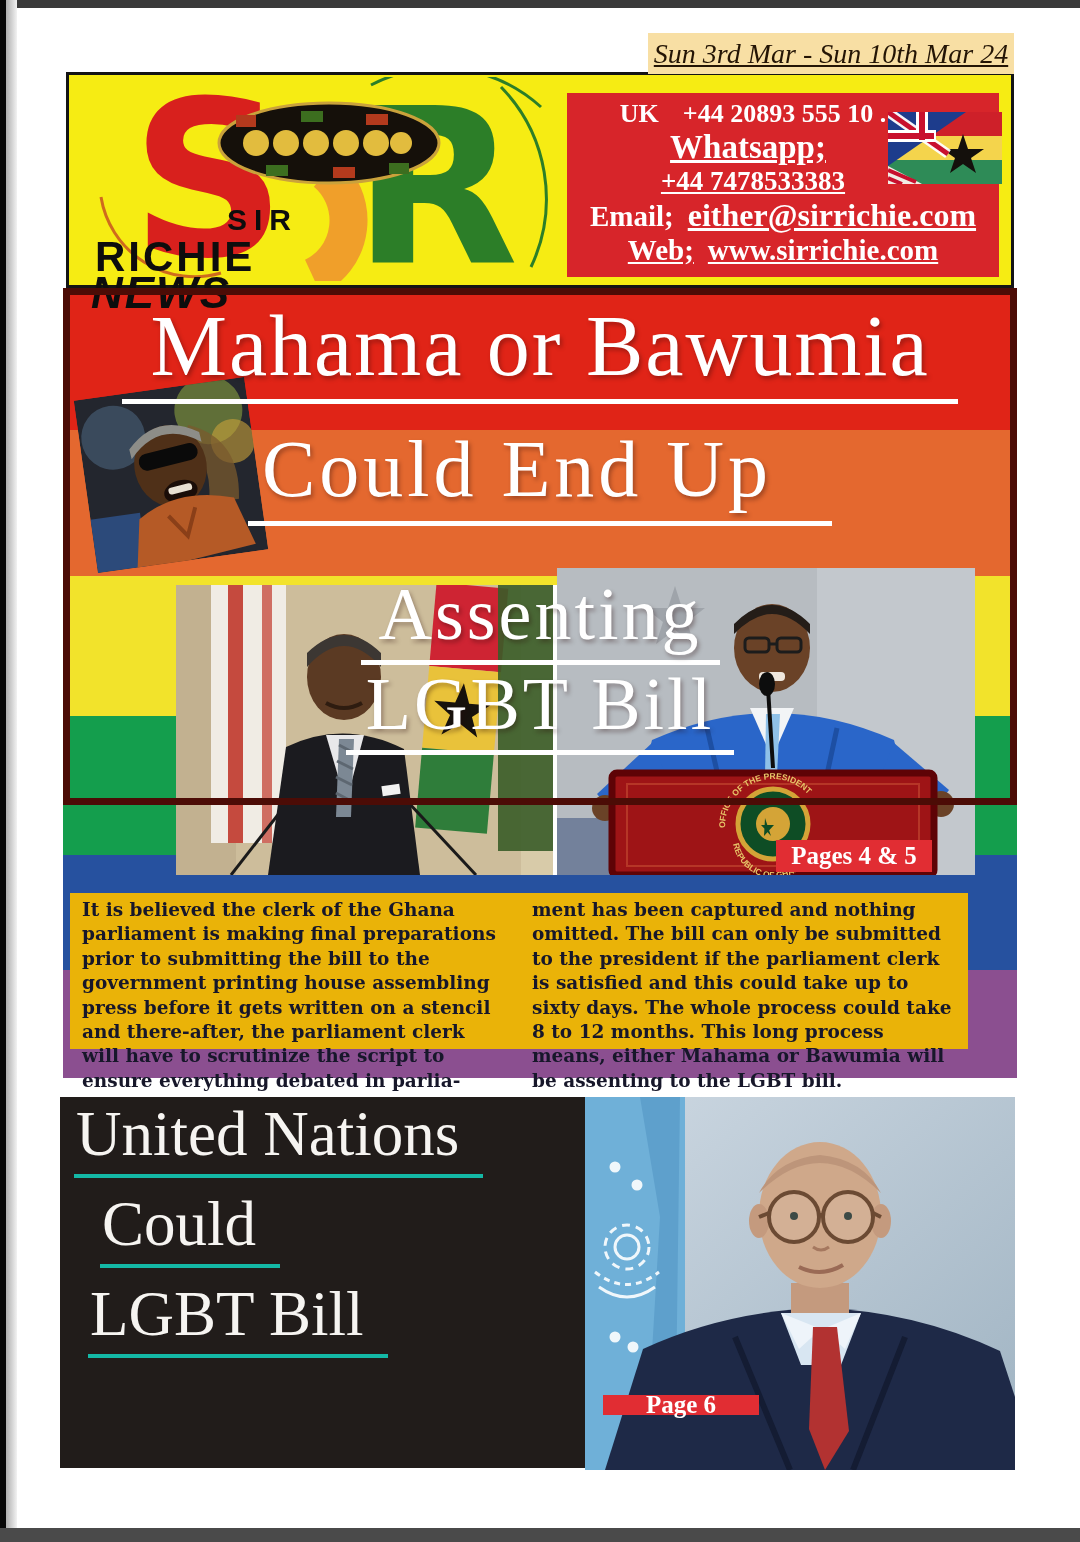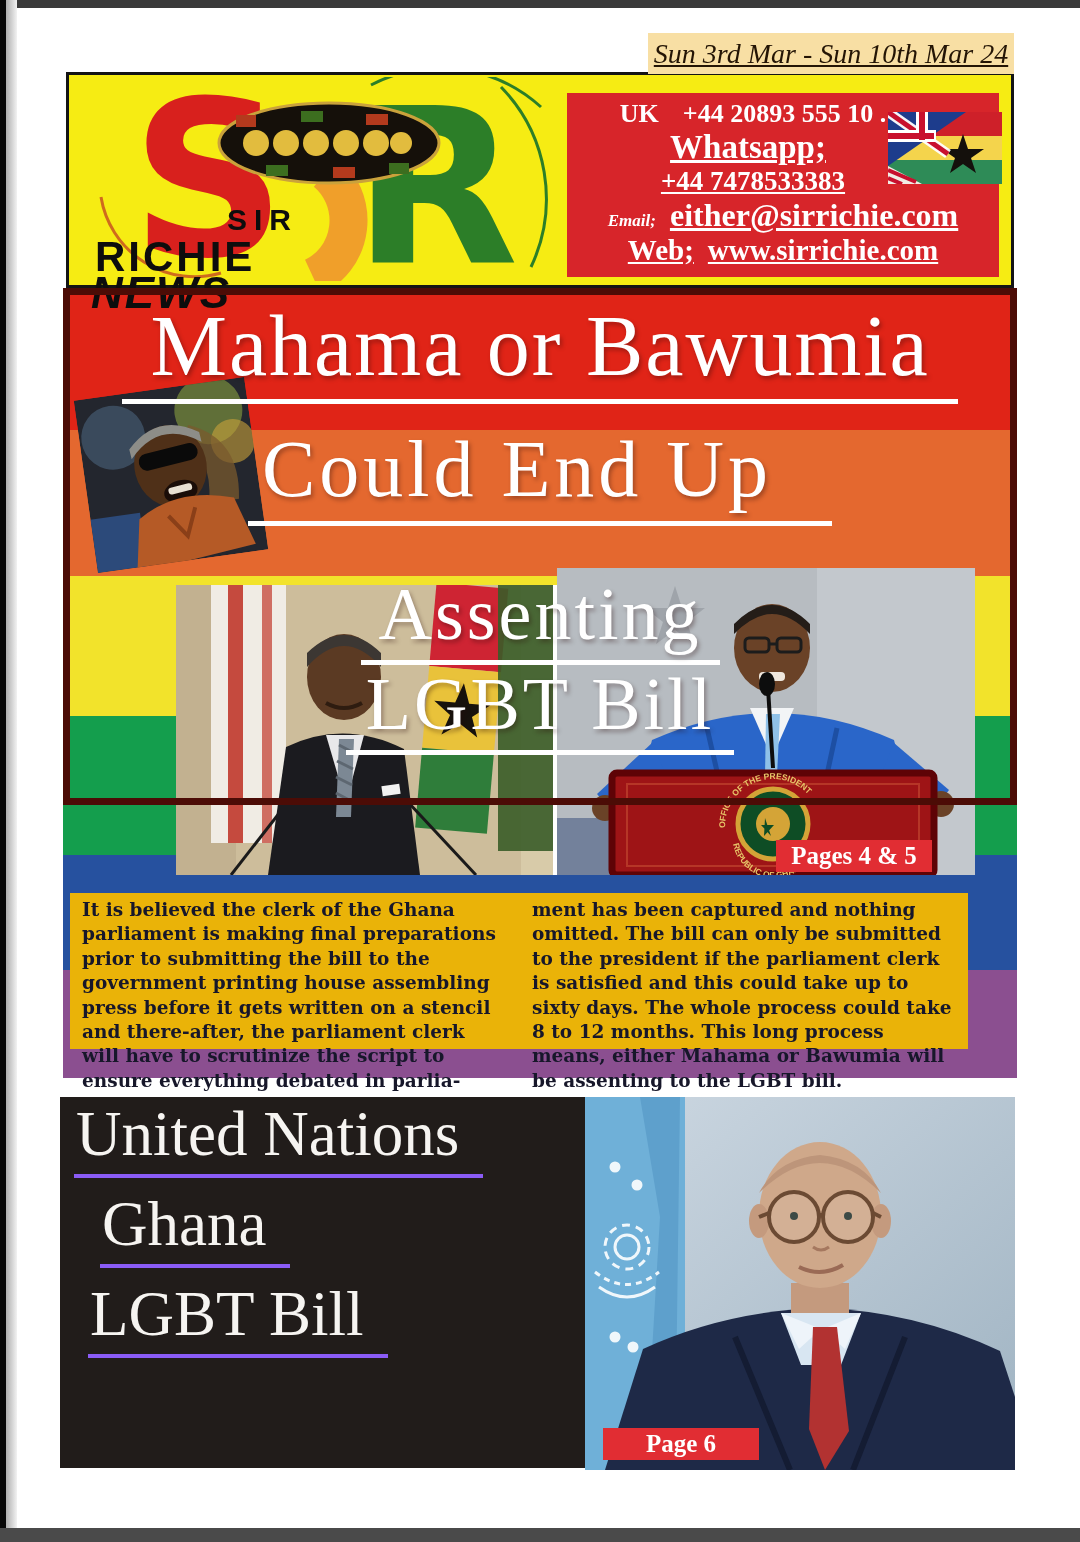--- a/index.html
+++ b/index.html
@@ -29,21 +29,21 @@
              font-weight:bold;font-size:42px;letter-spacing:3px;color:#0d0d0d;}
   .brand-news{position:absolute;left:22px;top:196px;font-family:"Liberation Sans",sans-serif;
              font-weight:bold;font-style:italic;font-size:44px;letter-spacing:2px;color:#0d0d0d;
              line-height:1;}
   .contact{position:absolute;left:498px;top:18px;width:432px;height:184px;background:#d7252a;
            color:#ffffff;text-align:center;padding-top:6px;box-sizing:border-box;}
   .contact .row{display:flex;justify-content:center;align-items:baseline;gap:14px;white-space:nowrap;}
   .uk-row{font-size:26px;font-weight:bold;gap:24px !important;margin-right:60px;}
   .wa-label{font-size:33px;font-weight:bold;text-decoration:underline;margin-right:70px;}
   .wa-number{font-size:27px;font-weight:bold;text-decoration:underline;margin-right:60px;}
-  .email-row .lbl{font-size:17px;font-weight:bold;font-style:italic;}
+  .email-row .lbl{font-size:29px;font-weight:bold;}
   .email-row .val{font-size:32px;font-weight:bold;text-decoration:underline;}
   .web-row .lbl{font-size:29px;font-weight:bold;text-decoration:underline;}
   .web-row .val{font-size:29px;font-weight:bold;text-decoration:underline;}
   .flag{position:absolute;left:321px;top:19px;width:114px;height:72px;}
 
   
   .rainbow{position:absolute;left:63px;top:288px;width:954px;height:790px;z-index:1;}
   .st-red{height:142px;background:#e02417;}
   .st-orange{height:146px;background:#e4682f;}
   .st-yellow{height:140px;background:#f2e32b;}
@@ -74,33 +74,33 @@
   .mahama{left:176px;top:585px;width:377px;height:290px;z-index:2;}
   .photo-divider{position:absolute;left:553px;top:585px;width:4px;height:290px;background:#ffffff;z-index:2;}
   .bawumia{left:557px;top:568px;width:418px;height:307px;z-index:2;}
   .un-photo{left:585px;top:1097px;width:430px;height:373px;z-index:2;}
 
   
   .badge{position:absolute;background:#e12d33;color:#ffffff;display:flex;align-items:center;
          justify-content:center;font-size:25px;font-weight:bold;z-index:7;
          font-family:"Liberation Serif",serif;}
   .pages-badge{left:776px;top:840px;width:156px;height:32px;}
-  .page6-badge{left:603px;top:1428px;width:156px;height:32px;z-index:8;}
+  .page6-badge{left:603px;top:1395px;width:156px;height:20px;z-index:8;}
 
   
   .article{position:absolute;left:70px;top:893px;width:898px;height:156px;background:#eab308;
            z-index:5;display:flex;gap:26px;padding:5px 12px;box-sizing:border-box;}
   .article .col{flex:1;font-family:"DejaVu Serif",serif;font-weight:bold;font-size:18.5px;
                 line-height:24.4px;color:#17172a;text-align:left;}
 
   
   .black-panel{position:absolute;left:60px;top:1097px;width:525px;height:371px;background:#211c1a;
                z-index:1;padding:4px 0 0 14px;box-sizing:border-box;}
   .bl{color:#f6f4f1;font-size:63px;line-height:1.05;font-family:"Liberation Serif",serif;
-      display:table;border-bottom:4px solid #8b5cf6;padding:0 24px 7px 2px;margin-bottom:13px;
+      display:table;border-bottom:4px solid #14b8a6;padding:0 24px 7px 2px;margin-bottom:13px;
       white-space:nowrap;}
   .bl-ghana{margin-left:26px;}
   .bl-lgbt{margin-left:14px;}
 </style>
 </head>
 <body>
 
 <div class="top-strip"></div>
 <div class="left-black"></div>
 <div class="left-shade"></div>
@@ -295,21 +295,21 @@
 
 <div class="badge pages-badge">Pages 4 &amp; 5</div>
 
 <div class="article">
   <div class="col">It is believed the clerk of the Ghana parliament is making final preparations prior to submitting the bill to the government printing house assembling press before it gets written on a stencil and there-after, the parliament clerk will have to scrutinize the script to ensure everything debated in parlia-</div>
   <div class="col">ment has been captured and nothing omitted. The bill can only be submitted to the president if the parliament clerk is satisfied and this could take up to sixty days. The whole process could take 8 to 12 months. This long process means, either Mahama or Bawumia will be assenting to the LGBT bill.</div>
 </div>
 
 <div class="black-panel">
   <div class="bl">United Nations</div>
-  <div class="bl bl-ghana">Ghana</div>
+  <div class="bl bl-ghana">Could</div>
   <div class="bl bl-lgbt">LGBT Bill</div>
 </div>
 
 <svg class="photo un-photo" viewBox="0 0 430 373" preserveAspectRatio="none">
   <defs>
     <linearGradient id="unbg" x1="0" y1="0" x2="1" y2="1">
       <stop offset="0" stop-color="#cdd8e2"></stop>
         <stop offset="1" stop-color="#9fb3c2"></stop>
     </linearGradient>
   </defs>

